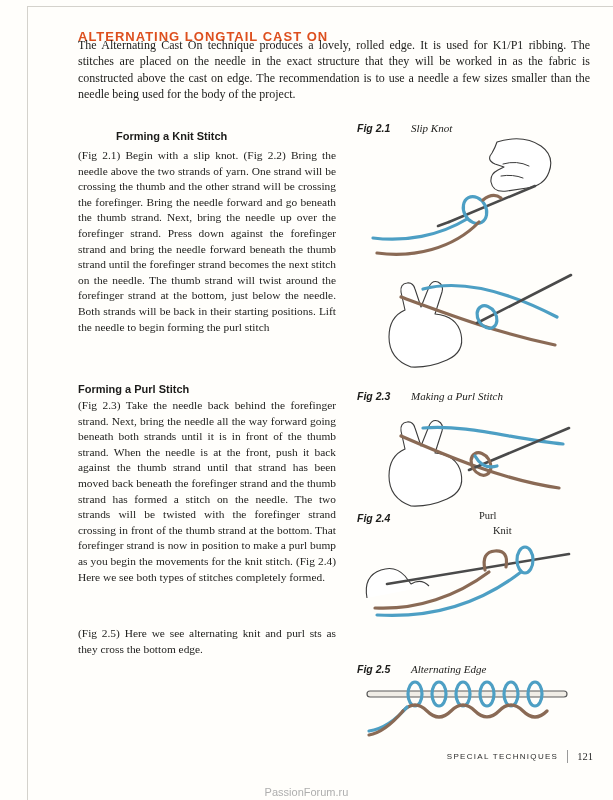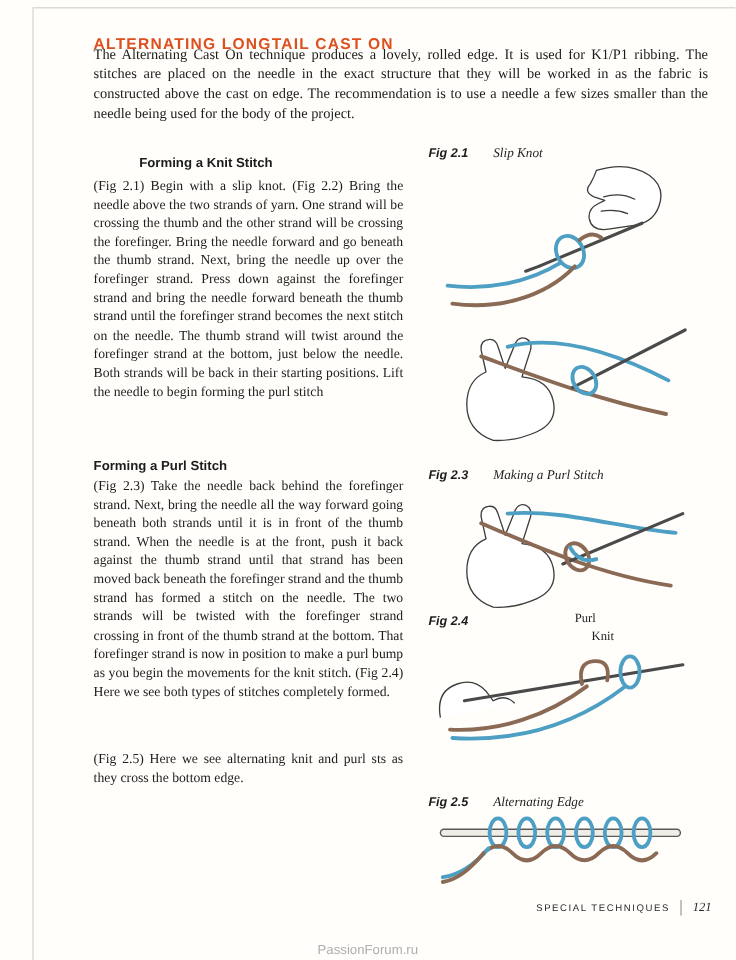--- a/index.html
+++ b/index.html
@@ -67,21 +67,21 @@
 
   .footer {
     position:absolute; right:20px; top:750px;
     display:flex; align-items:center;
   }
   .footer-label {
     font-family:"Liberation Sans", sans-serif; font-size:8px;
     letter-spacing:1.3px; color:#2b2b2b;
   }
   .footer-divider { width:1px; height:13px; background:#9a9a9a; margin:0 9px; }
-  .footer-page { font-size:10.5px; color:#2b2b2b;font-style:italic; }
+  .footer-page { font-size:10.5px; color:#2b2b2b; }
 
   .watermark {
     position:absolute; left:0; right:0; bottom:2px;
     text-align:center;
     font-family:"Liberation Sans", sans-serif; font-size:11px; color:#aeaeae;
   }
 </style>
 </head>
 <body>
 

